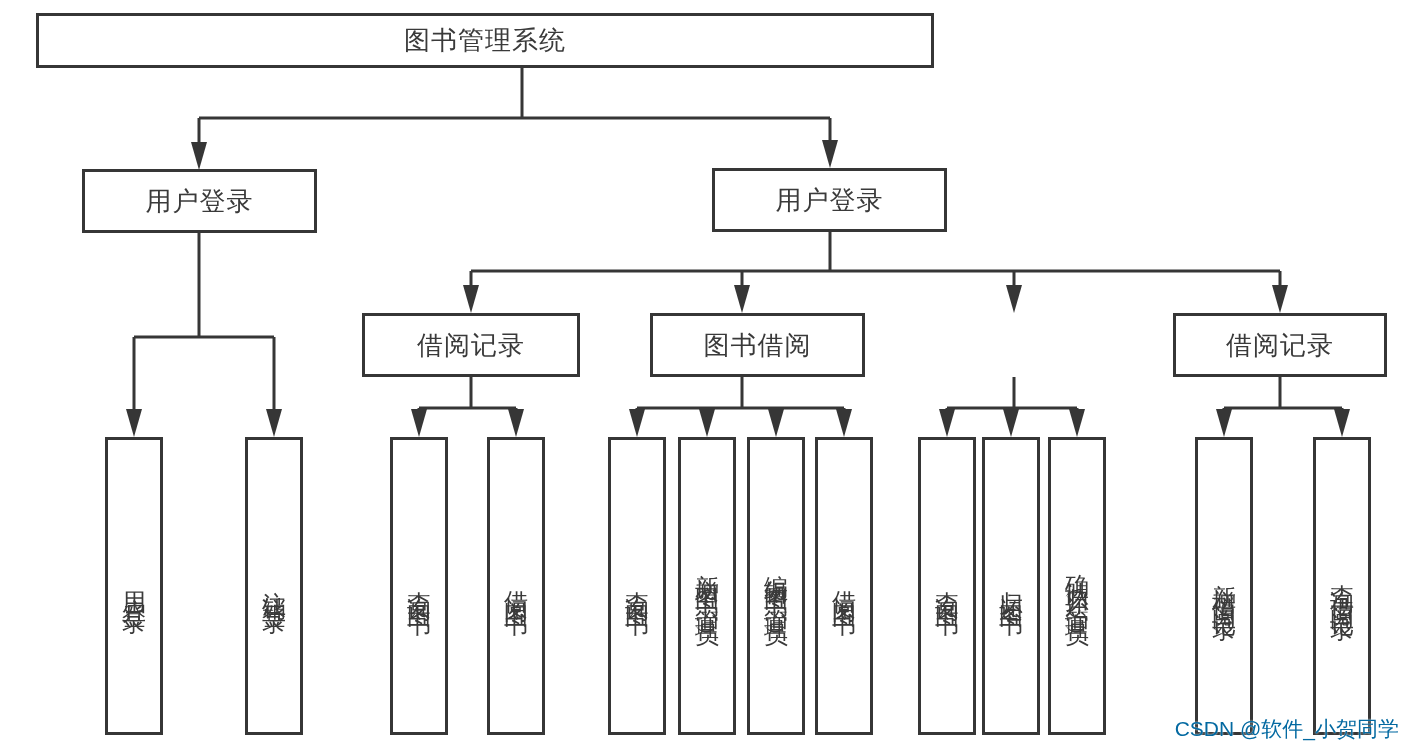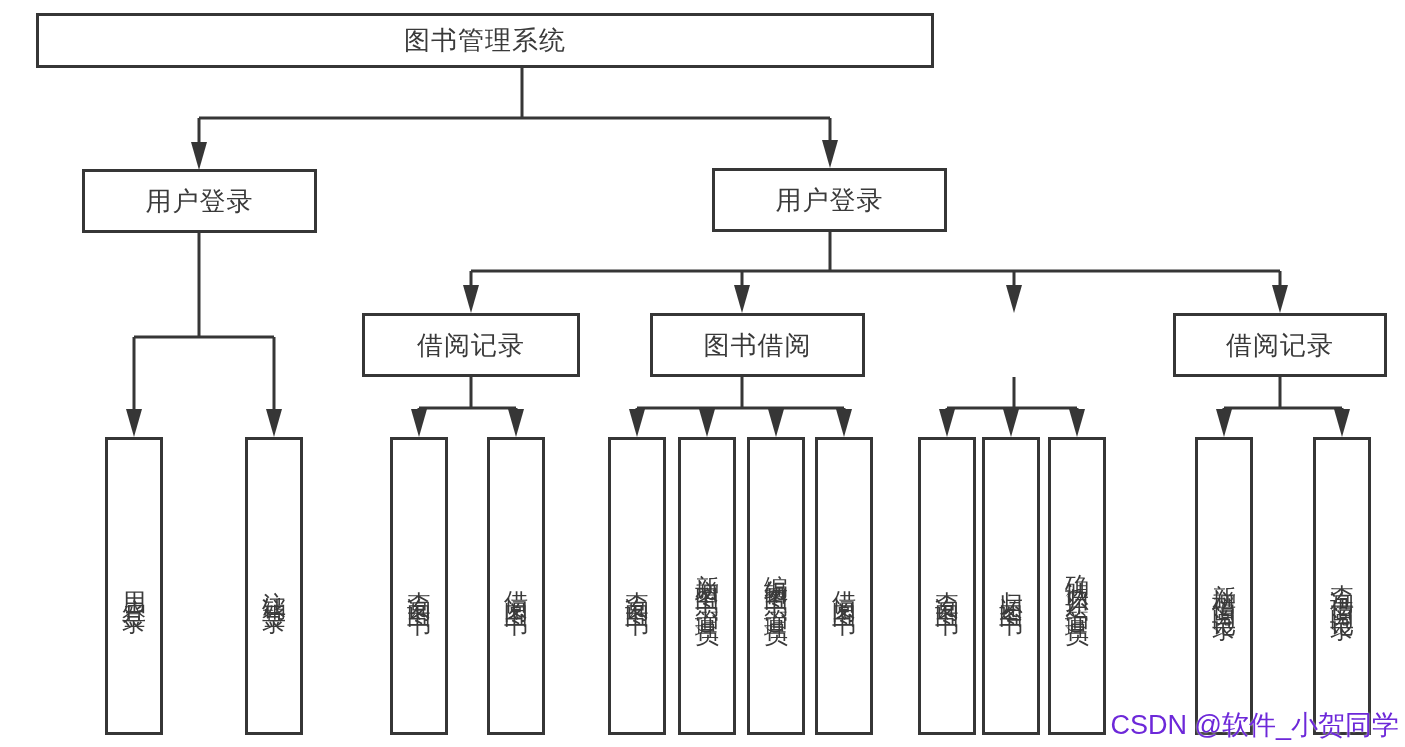--- a/index.html
+++ b/index.html
@@ -68,22 +68,22 @@
   .lf-c4   { left: 815px; }
   .lf-d1   { left: 918px; }
   .lf-d2   { left: 982px; }
   .lf-d3   { left: 1048px; }
   .lf-e1   { left: 1195px; }
   .lf-e2   { left: 1313px; }
   .watermark {
     position: absolute;
     right: 6px;
     bottom: 4px;
-    font-size: 27px;
-    color: #6d28d9;
+    font-size: 21px;
+    color: #0369a1;
     text-shadow: 0 0 2px #ffffff;
     z-index: 3;
     white-space: nowrap;
   }
 </style>
 </head>
 <body>
 
 <div class="canvas">
 

